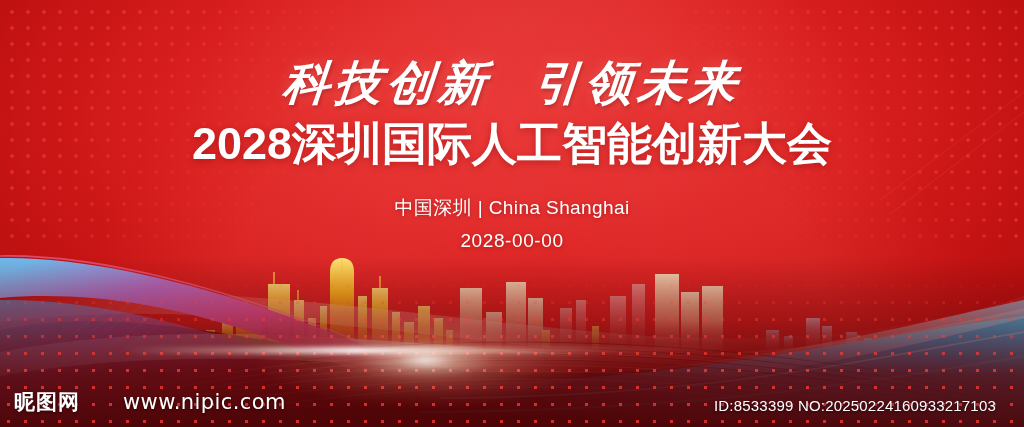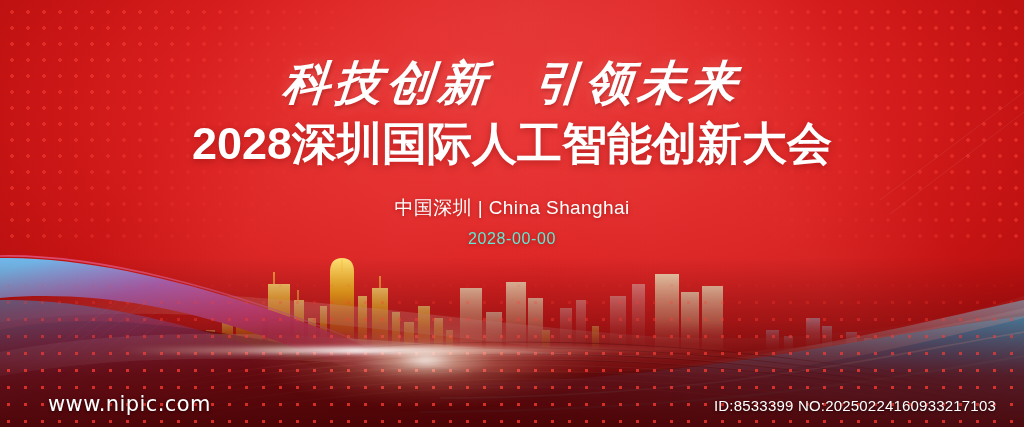--- a/index.html
+++ b/index.html
@@ -191,23 +191,23 @@
     font-size: 19px;
     font-weight: 400;
     color: #ffffff;
     letter-spacing: 0.4px;
     text-shadow: 0 1px 4px rgba(110,0,0,0.45);
   }
 
   .sub-date {
     margin-top: 9px;
     font-family: "Liberation Sans", "DejaVu Sans", sans-serif;
-    font-size: 16px;
+    font-size: 19px;
     font-weight: 400;
-    color: #5eead4;
+    color: #ffffff;
     letter-spacing: 0.6px;
     text-shadow: 0 1px 4px rgba(110,0,0,0.45);
     text-align: center;
   }
 
   
   .watermark {
     position: absolute;
     left: 14px;
     bottom: 11px;
@@ -486,18 +486,19 @@
   <div class="lightstreak"></div>
 
   <div class="content">
     <div class="calligraphy">科技创新  引领未来</div>
     <div class="main-title">2028深圳国际人工智能创新大会</div>
     <div class="sub-location">中国深圳 | China Shanghai</div>
     <div class="sub-date">2028-00-00</div>
   </div>
 
   <div class="watermark">
+    <span class="wm-cn">昵图网</span>
     <span class="wm-url">www.nipic.com</span>
   </div>
 
   <div class="idcode">ID:8533399 NO:20250224160933217103</div>
 
 </div>
 
 </body></html>

